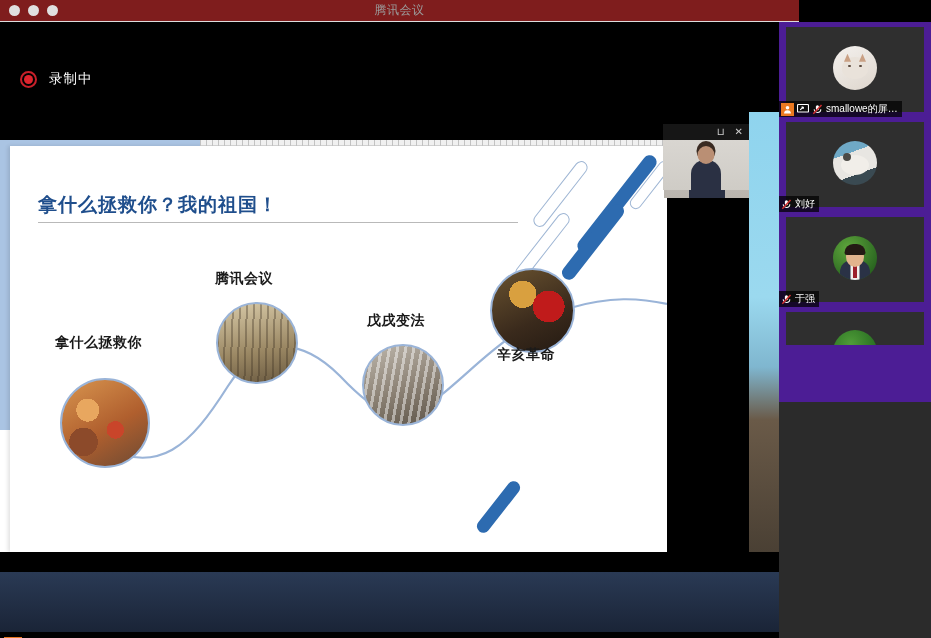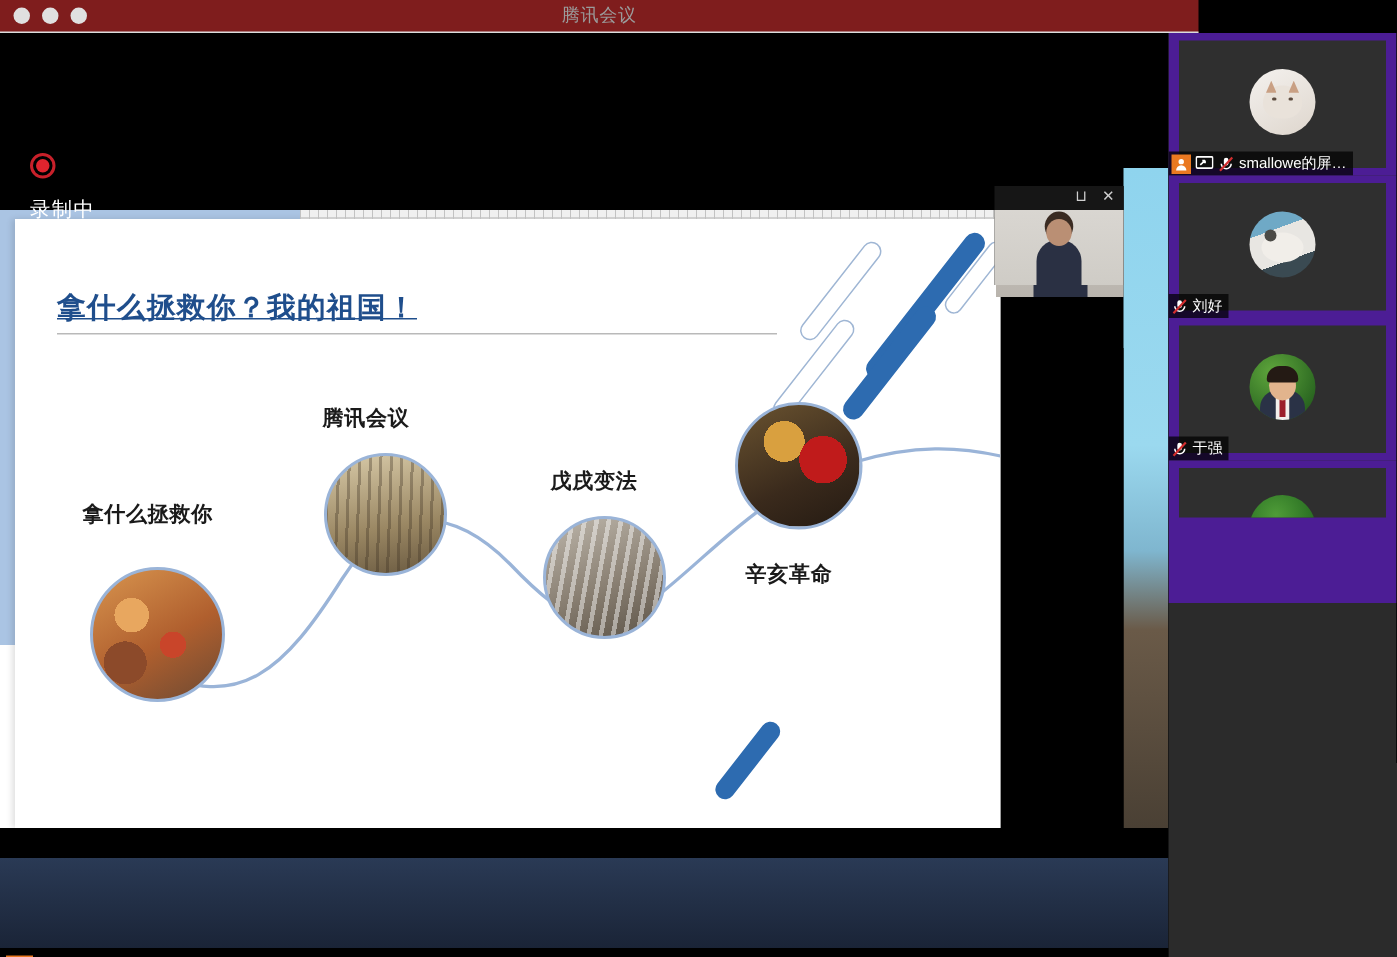--- a/index.html
+++ b/index.html
@@ -27,24 +27,23 @@
   }
 
   
   .stage {
     position: absolute; left: 0; top: 22px; width: 779px; height: 616px;
     background: #000; overflow: hidden;
   }
 
   
   .rec {
-    position: absolute; left: 20px; top: 80px;
-    display: flex; align-items: flex-start; gap: 12px;
+    position: absolute; left: 20px; top: 48px;
+    display: flex; align-items: flex-end; gap: 12px;
     z-index: 40;
-    flex-direction: column;
   }
   .rec-dot {
     width: 17px; height: 17px; border-radius: 50%;
     border: 2px solid #c8202a; background: transparent;
     display: flex; align-items: center; justify-content: center;
   }
   .rec-dot::after {
     content: ""; width: 9px; height: 9px; border-radius: 50%; background: #e0242e;
   }
   .rec-label { color: #ffffff; font-size: 13.5px; letter-spacing: 1px; }
@@ -93,21 +92,20 @@
     background:
       repeating-linear-gradient(90deg, #bfbfbf 0 1px, transparent 1px 6px),
       repeating-linear-gradient(0deg, #cfcfcf 0 1px, transparent 1px 7px),
       #f0f0f0;
     opacity: .95;
   }
   .slide-title {
     position: absolute; left: 28px; top: 46px;
     font-size: 19px; font-weight: bold; color: #1f4e8c;
     letter-spacing: 1px;
-    text-decoration: underline;
   }
   .slide-rule {
     position: absolute; left: 28px; top: 76px; width: 480px; height: 1px;
     background: #b9b9b9;
   }
 
   
   .deco { position: absolute; border-radius: 20px; }
   .deco.filled { background: #2d6bb0; }
   .deco.outline { border: 1.4px solid #9fb6d4; }
@@ -277,21 +275,21 @@
                         linear-gradient(160deg, #bdb6ab, #8a8073 55%, #5d5448);">
           </div>
           <div class="node-label" style="left:357px; top:166px;">戊戌变法</div>
 
           <div class="node" style="left:480px; top:122px; width:85px; height:85px;
                       background:
                         radial-gradient(circle at 70% 45%, #c01b1b 0 22%, transparent 22%),
                         radial-gradient(circle at 38% 30%, #d9a03f 0 18%, transparent 18%),
                         linear-gradient(155deg, #6a5330, #3a2a1c 60%, #241a12);">
           </div>
-          <div class="node-label" style="left:487px; top:228px;">辛亥革命</div>
+          <div class="node-label" style="left:487px; top:200px;">辛亥革命</div>
 
         </div>
       </div>
 
       <div class="float-video">
         <div class="fv-bar">
           <span class="fv-btn">⊔</span>
           <span class="fv-btn">✕</span>
         </div>
         <div class="fv-body">

